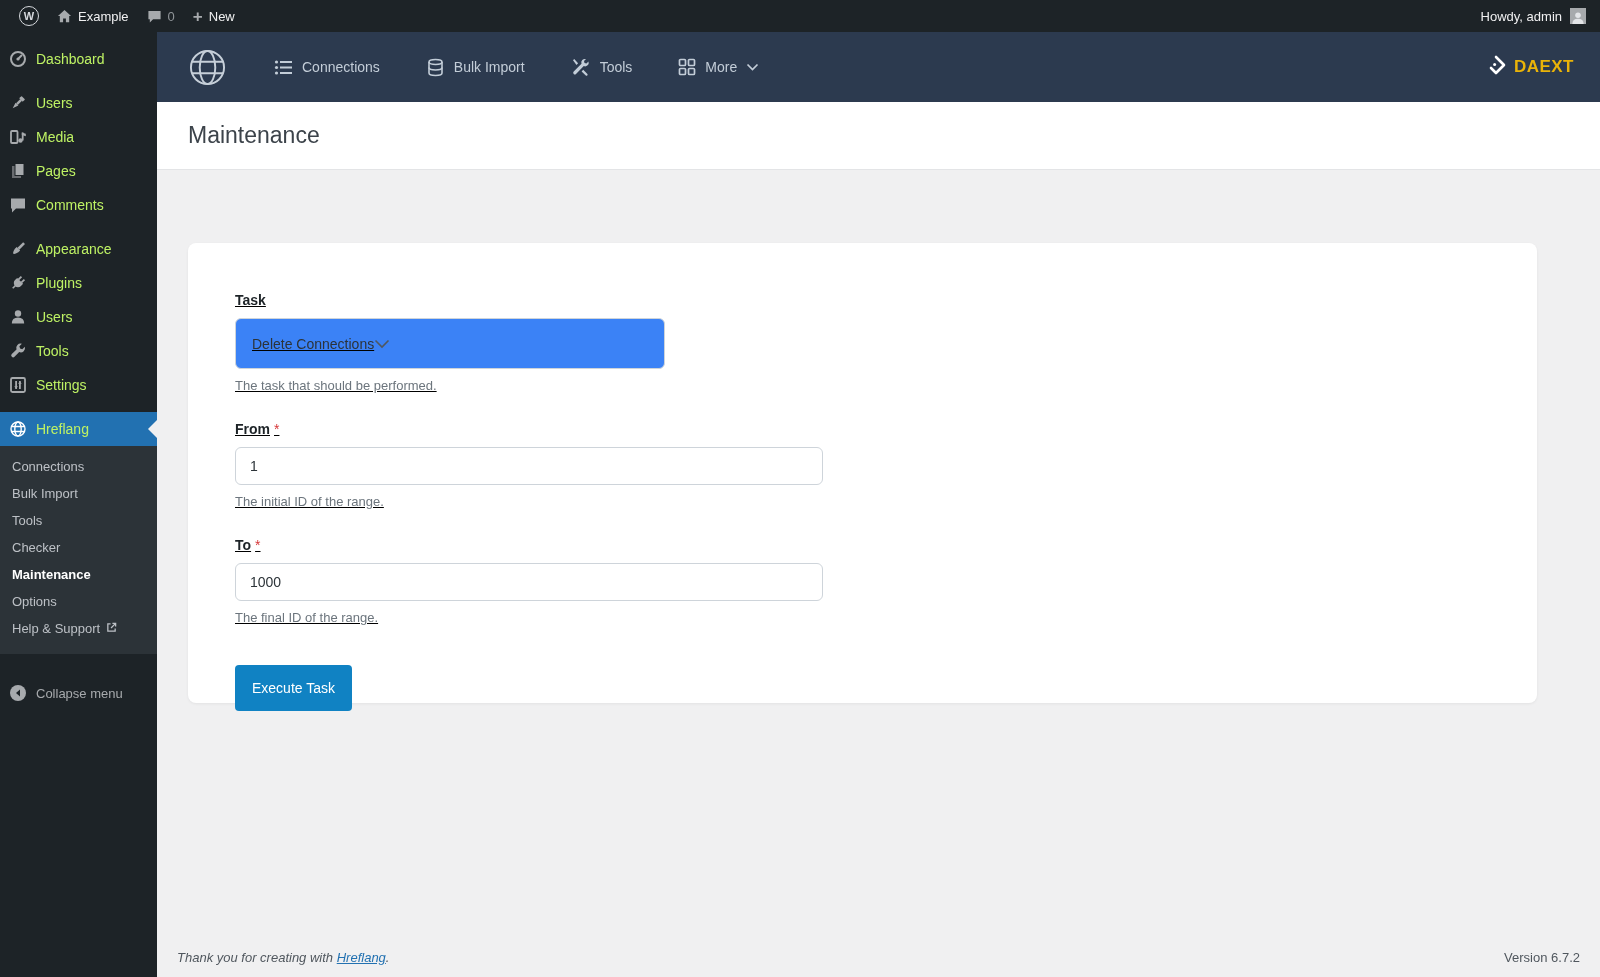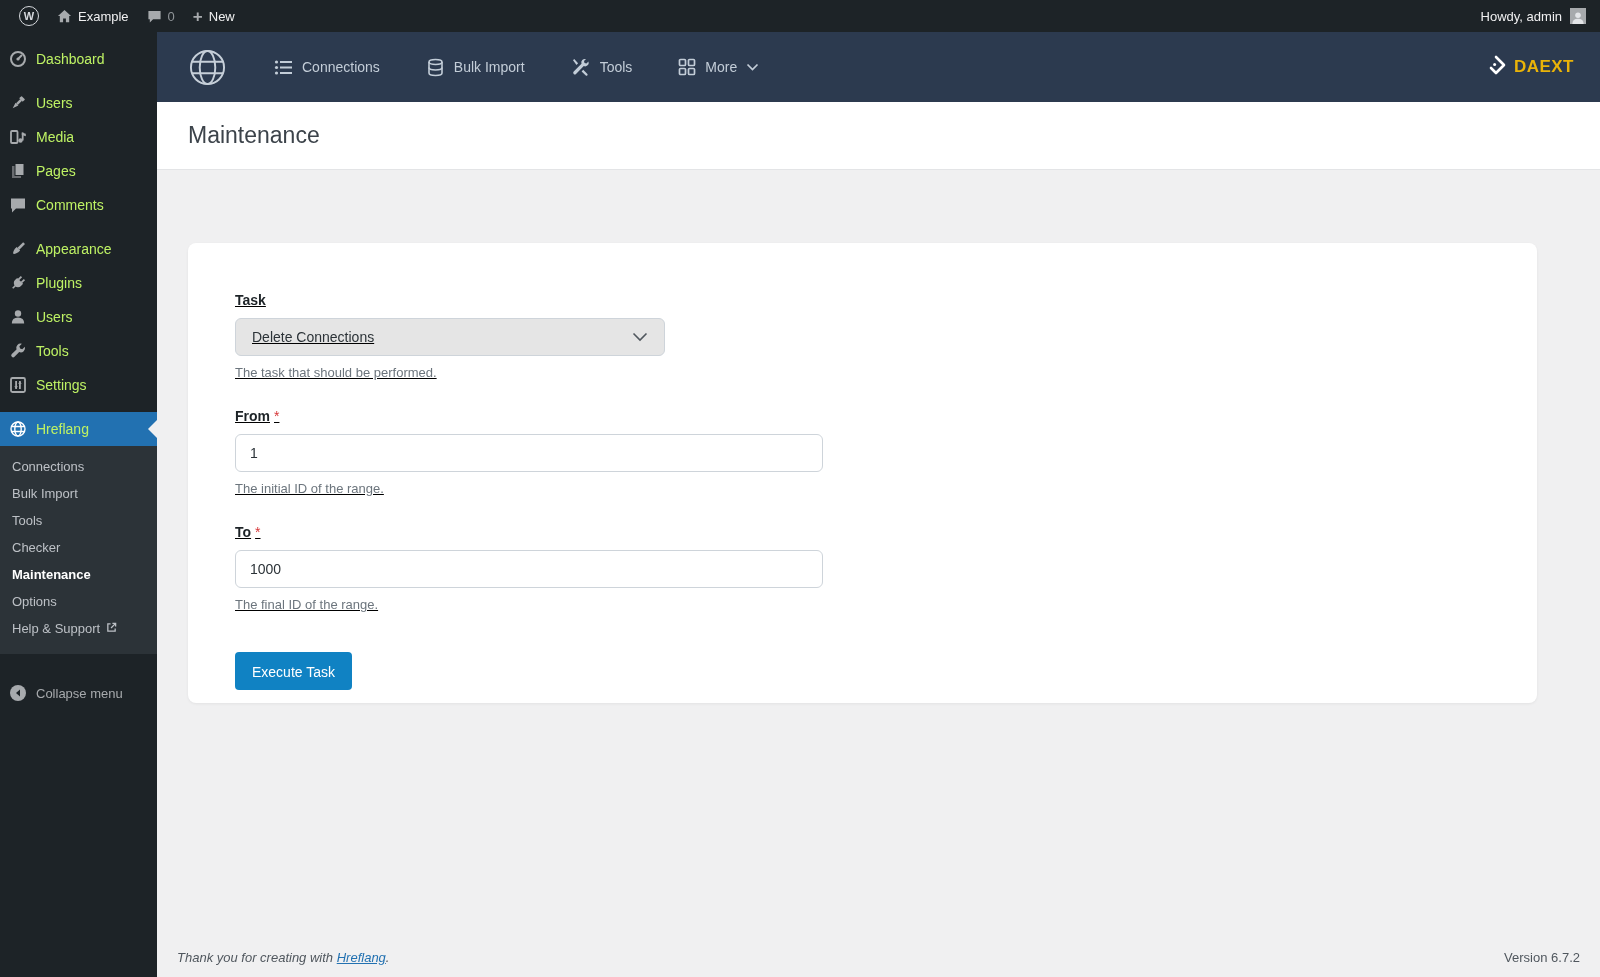--- a/index.html
+++ b/index.html
@@ -49,28 +49,28 @@
   
   .title-bar { height:68px; background:#fff; border-bottom:1px solid #e3e4e6; display:flex; align-items:center; padding-left:31px; flex:0 0 68px; }
   .page-title { font-size:23px; font-weight:normal; color:#3c434a; }
 
   
   .content-body { flex:1; position:relative;text-decoration:underline; }
   .card { margin:73px 63px 0 31px; height:460px; background:#fff; border-radius:8px;
     box-shadow:0 1px 3px rgba(0,0,0,0.06); padding:49px 0 0 47px; }
   .form-label { font-size:14px; font-weight:bold; color:#1d2327; margin-bottom:10px; display:flex; gap:4px; }
   .req { color:#d63638; font-weight:normal; }
-  .select-box { width:430px; height:38px; border:1px solid #ced4da; border-radius:6px; background:#e5e5e5;
-    display:flex; align-items:center; justify-content:space-between; padding:0 16px; font-size:14px; color:#2c3338; cursor:pointer; }
+  .select-box { width:430px; height:51px; border:1px solid #ced4da; border-radius:6px; background:#3b82f6;
+    display:flex; align-items:center; padding:0 16px; font-size:14px; color:#2c3338; cursor:pointer; }
   .select-box svg { color:#50575e; }
   .text-input { width:588px; height:38px; border:1px solid #ced4da; border-radius:6px; background:#fff;
     font-size:14px; color:#2c3338; padding:0 14px; font-family:"Liberation Sans", sans-serif; }
   .help-text { font-size:13px; color:#6c757d; margin-top:9px; }
   .form-group { margin-bottom:28px; }
-  .btn-primary { margin-top:12px; height:38px; padding:12px 17px; background:#1082c3; border:none; border-radius:4px;
+  .btn-primary { margin-top:12px; height:46px; padding:12px 17px; background:#1082c3; border:none; border-radius:4px;
     color:#fff; font-size:14px; cursor:pointer; font-family:"Liberation Sans", sans-serif; }
 
   
   .footer-row { position:absolute; bottom:12px; left:20px; right:20px; display:flex;
     justify-content:space-between; align-items:center; font-size:13px; color:#50575e; }
   .thanks { font-style:italic; }
   .thanks a { color:#2271b1; }
   .version { color:#50575e; }
 </style>
 </head>

